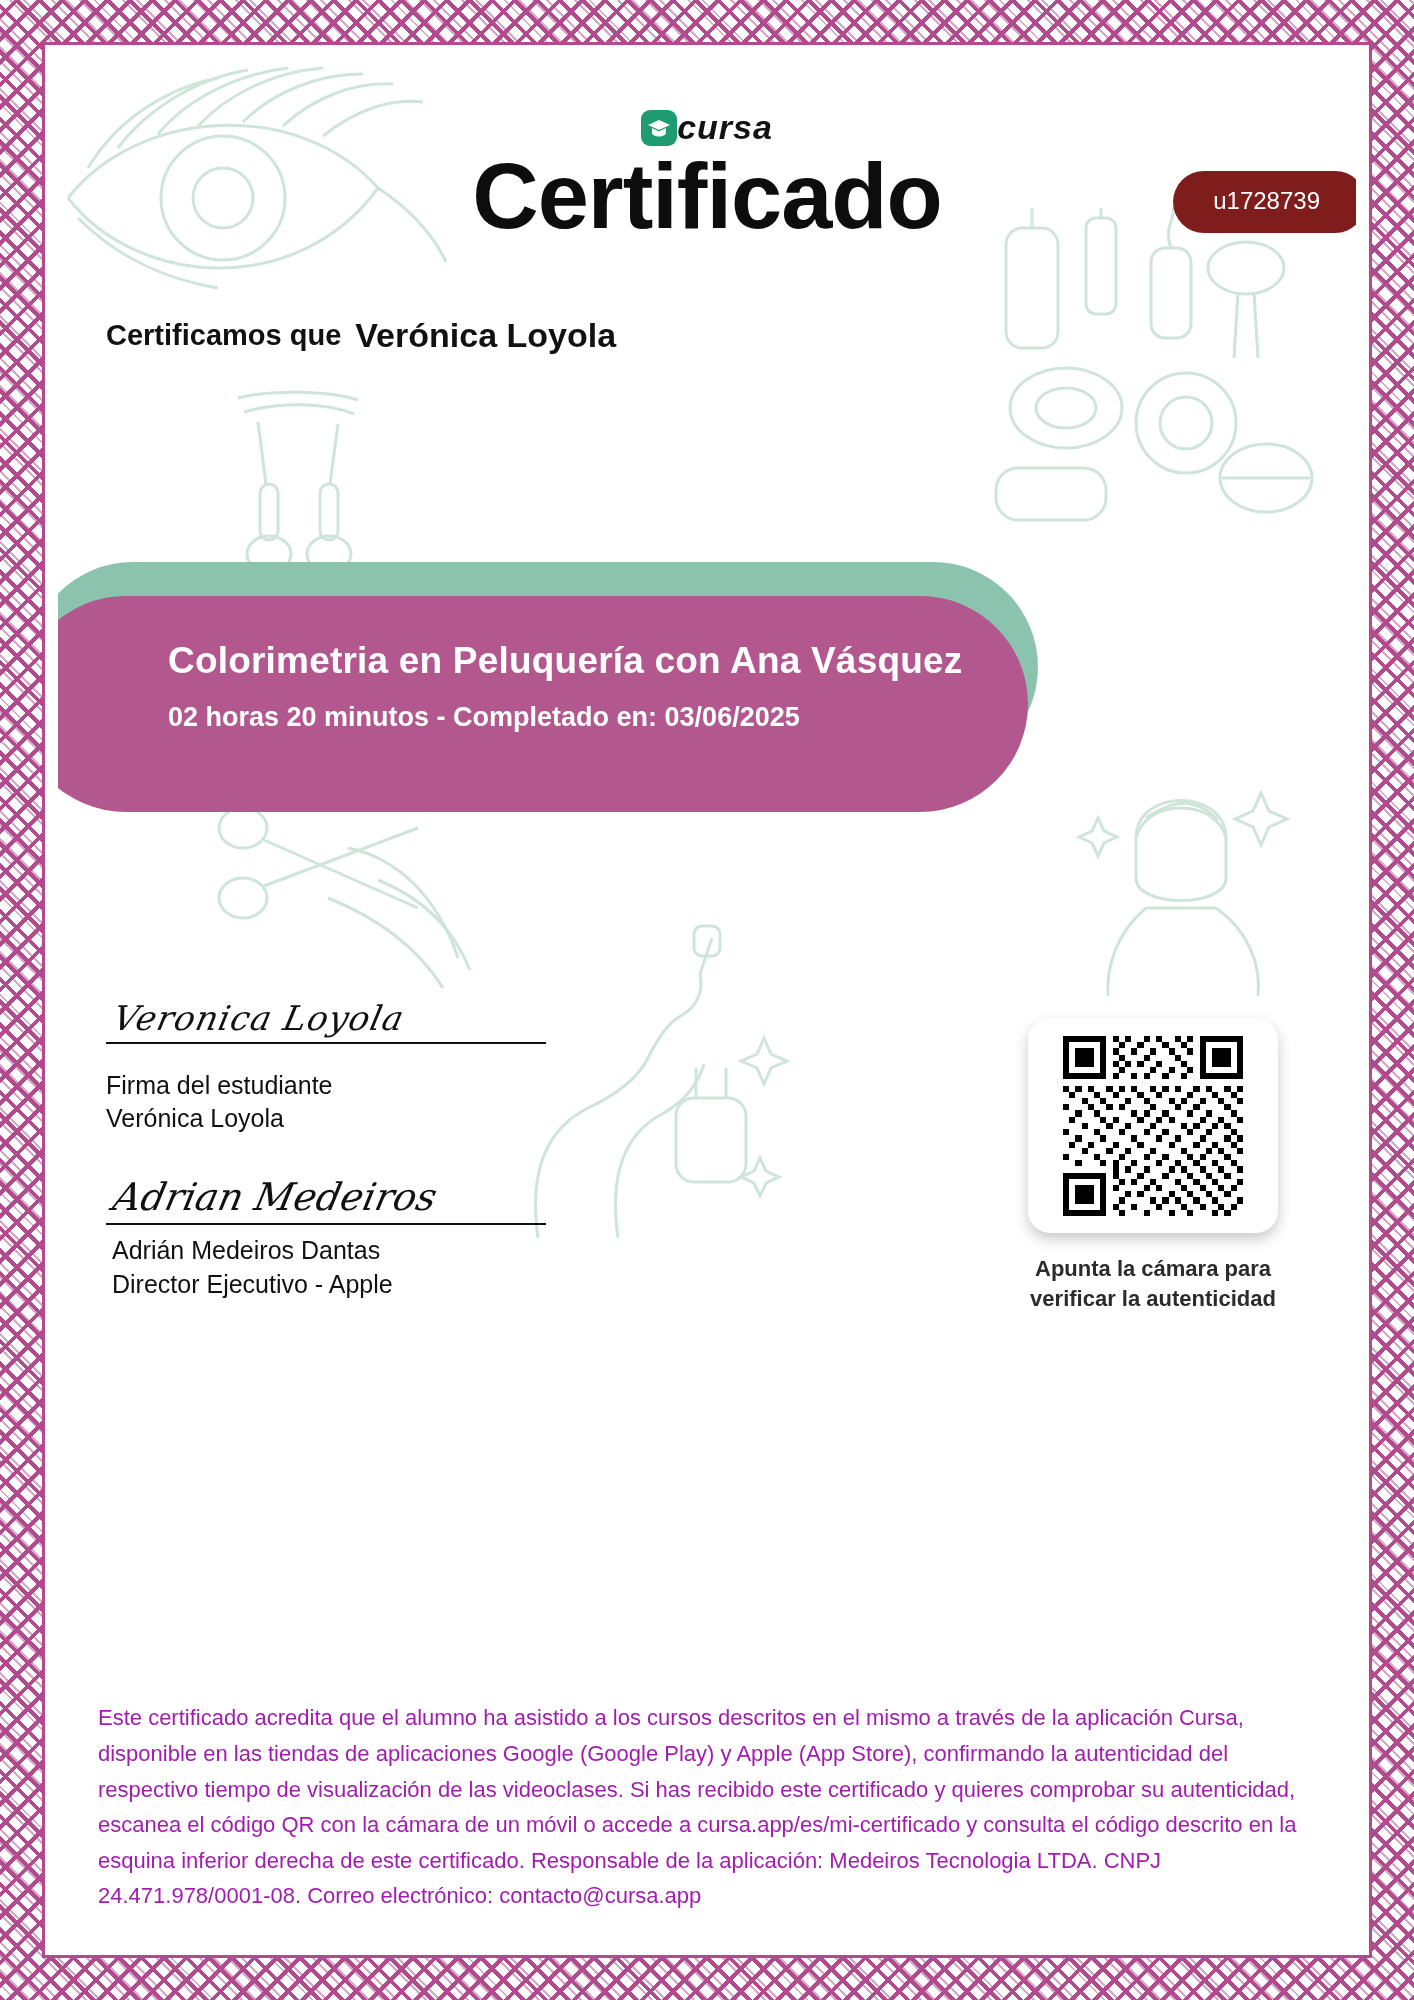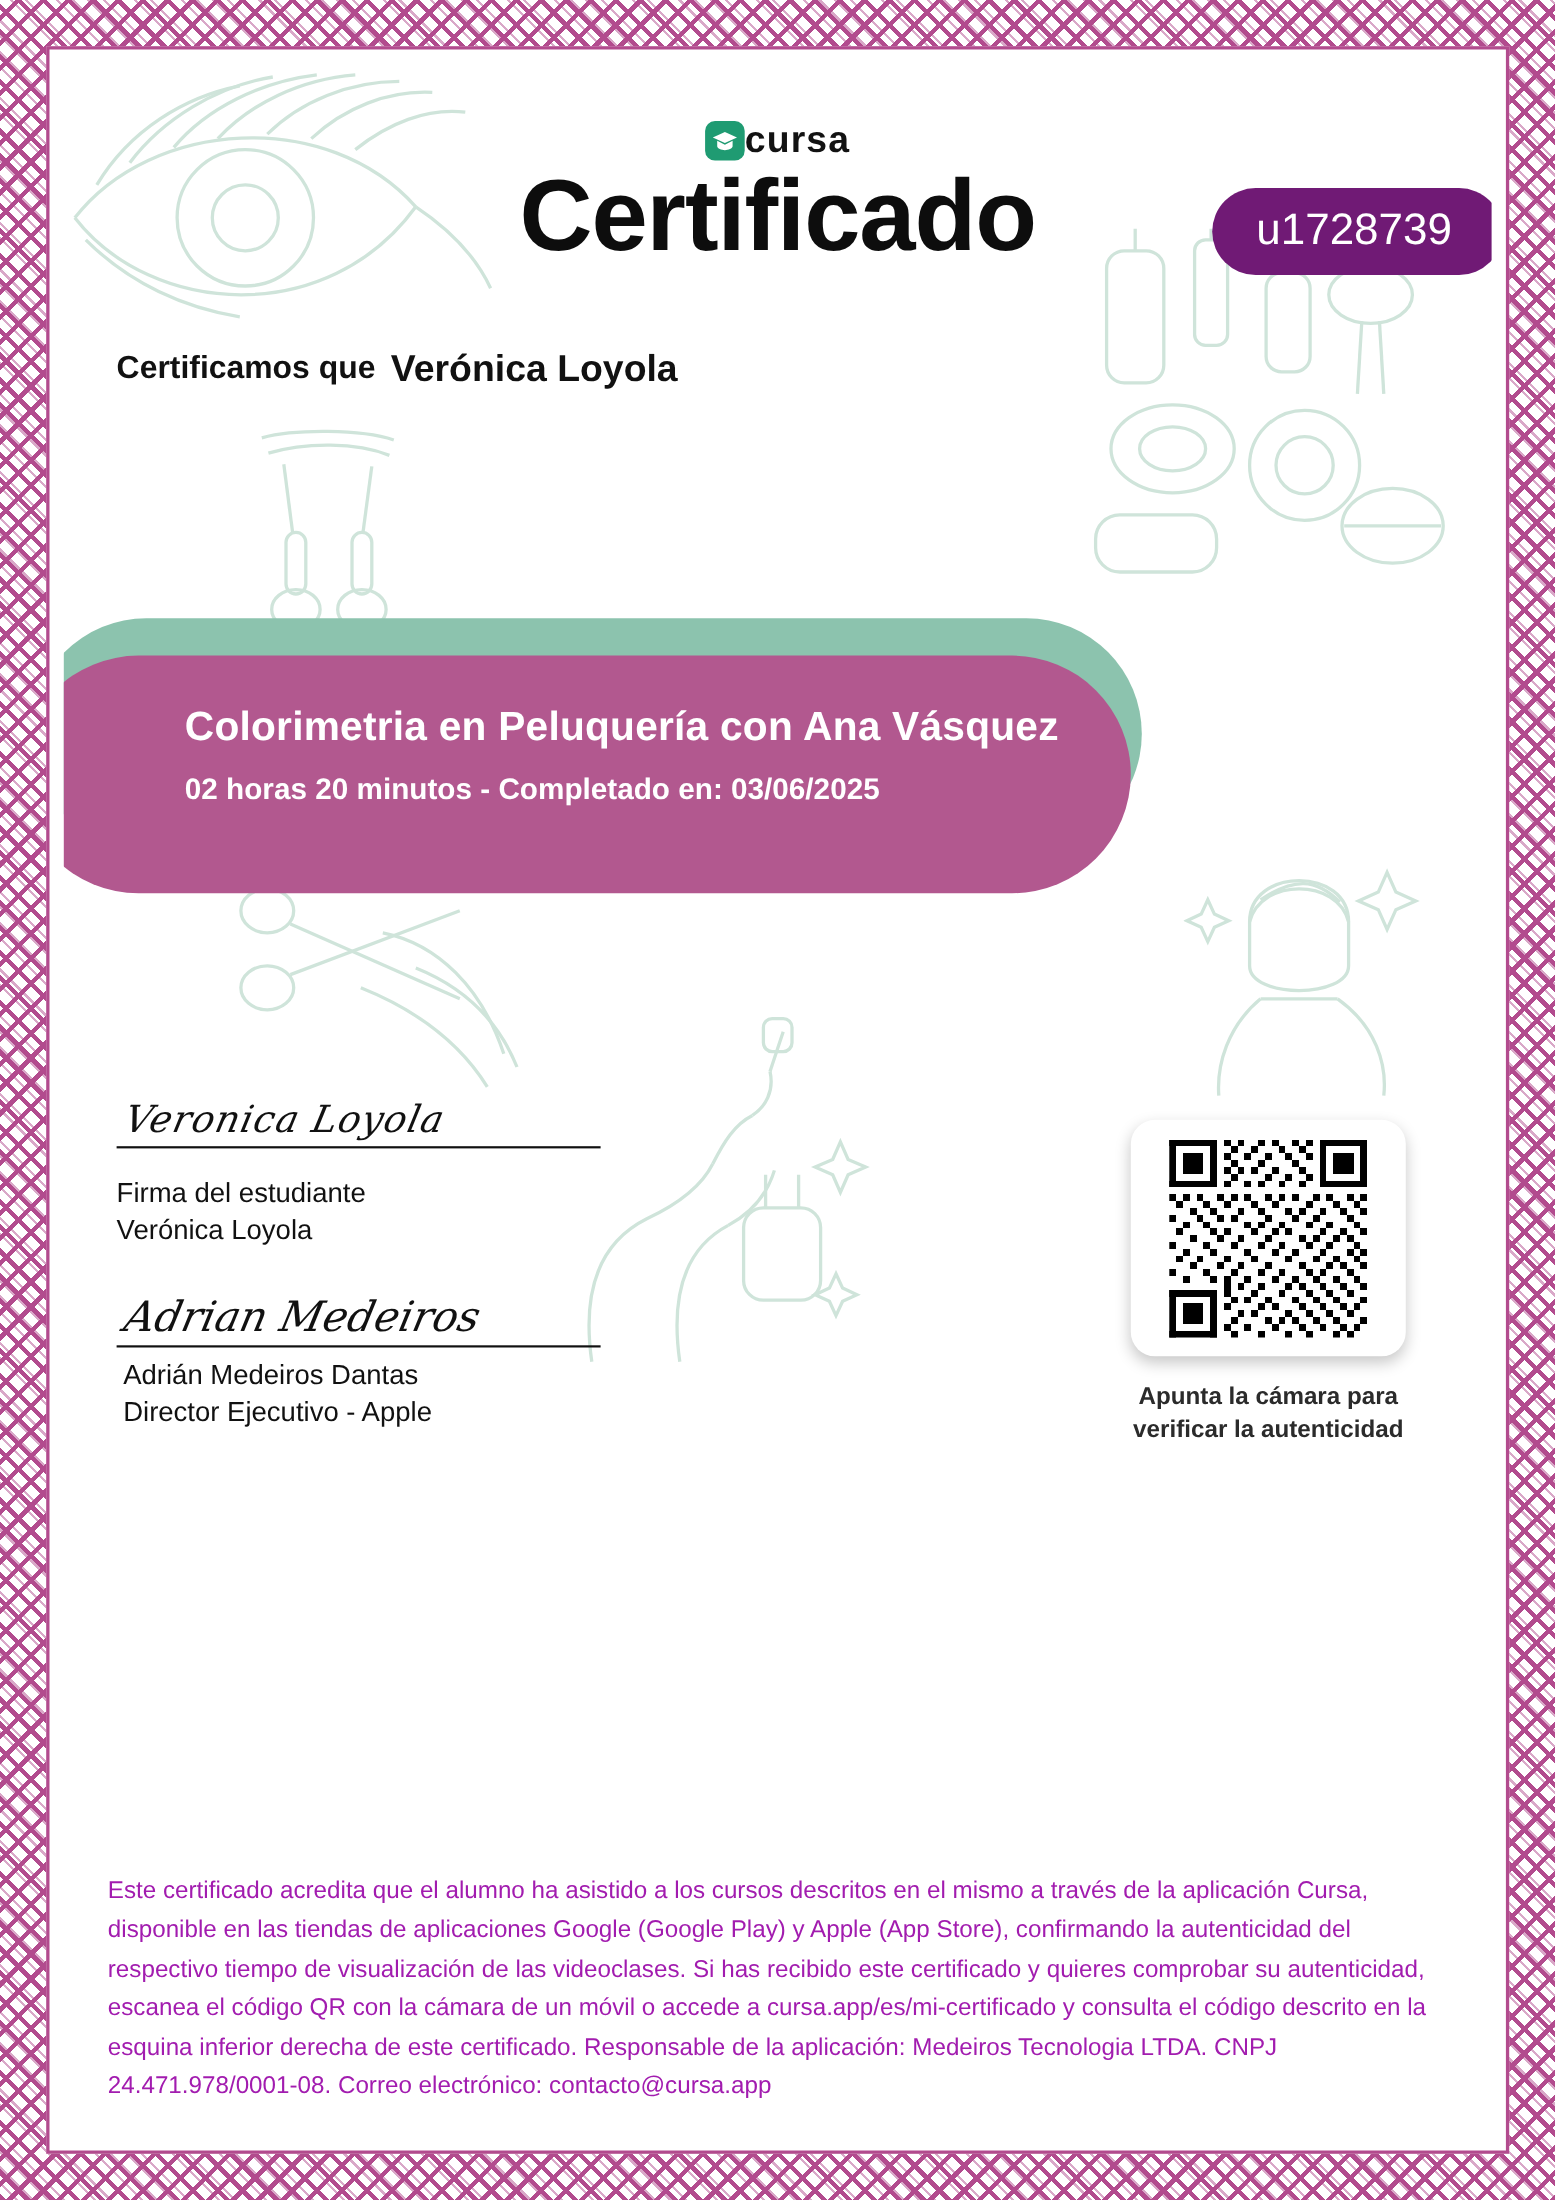--- a/index.html
+++ b/index.html
@@ -54,20 +54,21 @@
 
   
   .logo-row {
     position: absolute;
     top: 50px;
     left: 0; right: 0;
     display: flex;
     justify-content: center;
     align-items: center;
     z-index: 6;
+    font-style: italic;
   }
   .logo-mark {
     width: 36px; height: 36px;
     border-radius: 9px;
     background: #1f9b72;
     display: flex; align-items: center; justify-content: center;
   }
   .logo-text {
     font-size: 34px;
     font-weight: 700;
@@ -86,23 +87,23 @@
     letter-spacing: -1px;
     color: #0d0d0d;
     z-index: 6;
   }
 
   
   .code-badge {
     position: absolute;
     top: 113px;
     right: -10px;
-    background: #701a75;
+    background: #7f1d1d;
     color: #ffffff;
-    font-size: 40px;
+    font-size: 24px;
     font-weight: 400;
     padding: 16px 46px 18px 40px;
     border-top-left-radius: 46px;
     border-bottom-left-radius: 46px;
     border-top-right-radius: 46px;
     border-bottom-right-radius: 46px;
     z-index: 7;
     white-space: nowrap;
   }
 

